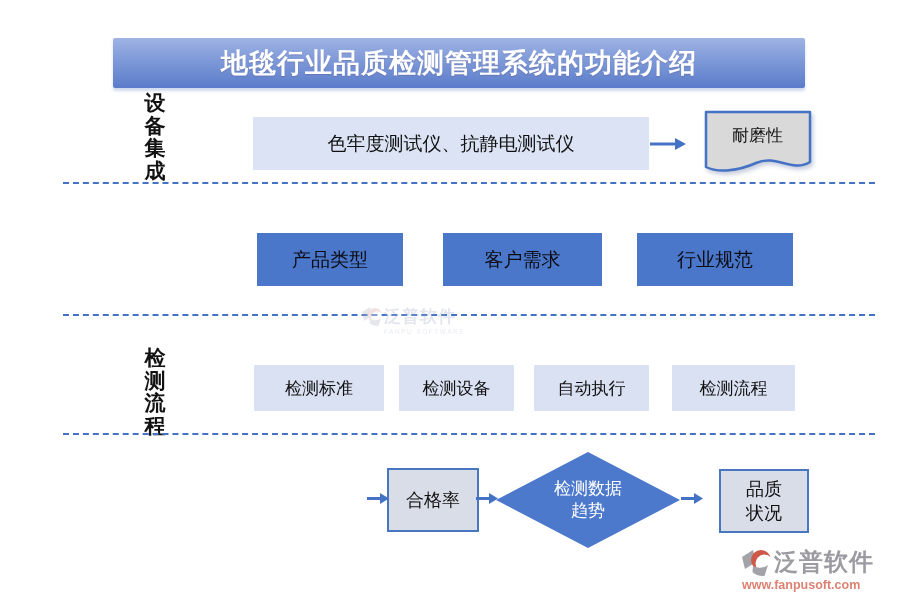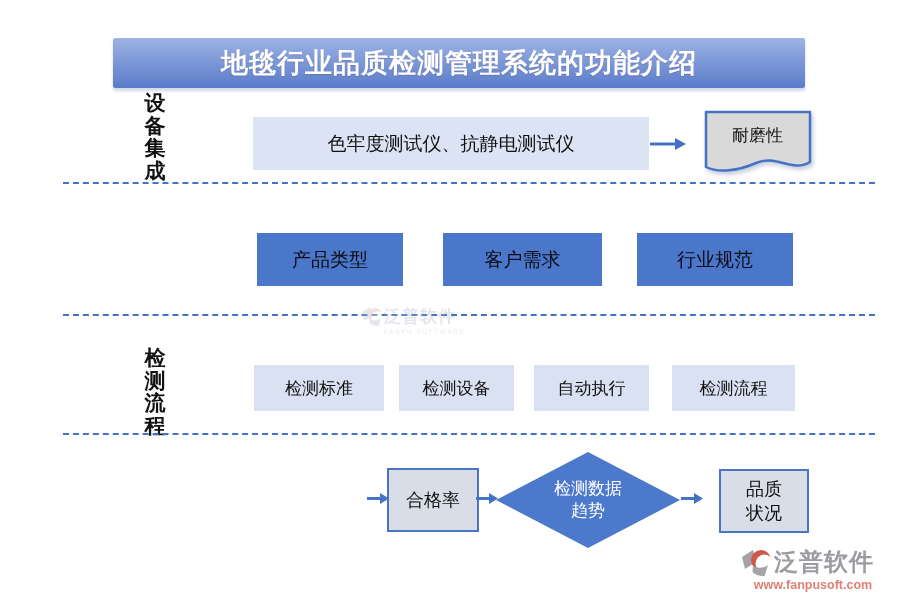--- a/index.html
+++ b/index.html
@@ -69,21 +69,21 @@
   .watermark .wm-txt{margin-left:2px;}
   .watermark .wm-name{font-size:17px;font-weight:bold;color:#a9b2c9;letter-spacing:1px;}
   .watermark .wm-sub{font-size:6.5px;color:#b9bfce;letter-spacing:1.5px;font-family:"Liberation Sans",sans-serif;}
   
   .footer-logo{position:absolute;left:742px;top:548px;width:150px;}
   .footer-row{display:flex;align-items:flex-start;}
   .brand-name{
     font-size:24px;font-weight:bold;color:#9b9ba1;letter-spacing:1px;line-height:28px;margin-left:2px;
   }
   .brand-url{
-    font-size:12.5px;color:#dd8273;text-align:center;width:142px;margin-top:-2px;
+    font-size:12.5px;color:#dd8273;text-align:left;width:142px;margin-top:-2px;
     font-family:"Liberation Sans",sans-serif;font-weight:bold;
   }
 </style>
 </head>
 <body>
 
 <div id="stage">
 
   <div class="banner">
     <div class="ttl">地毯行业品质检测管理系统的功能介绍</div>

